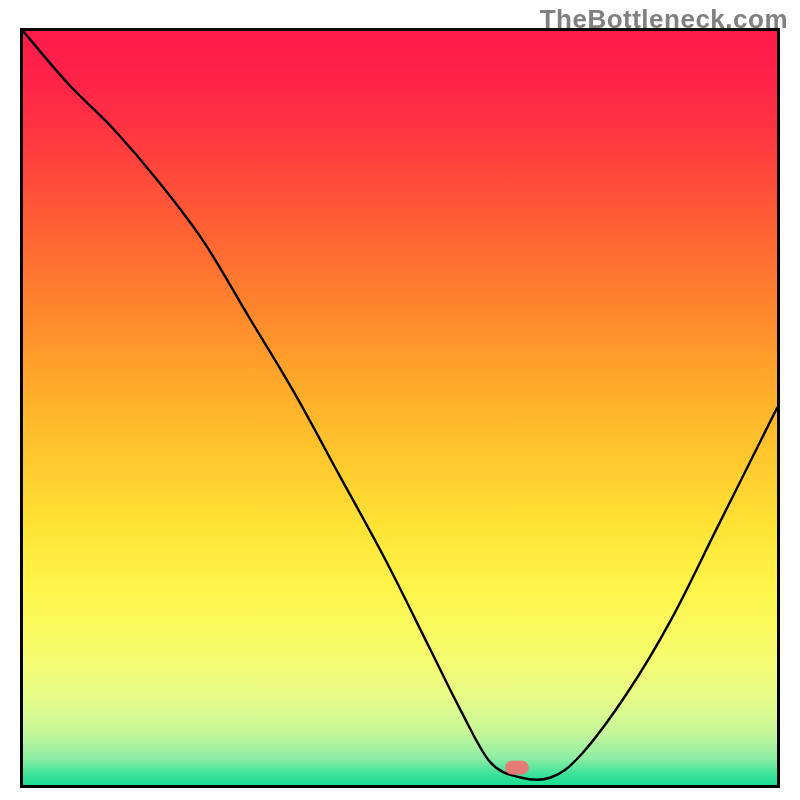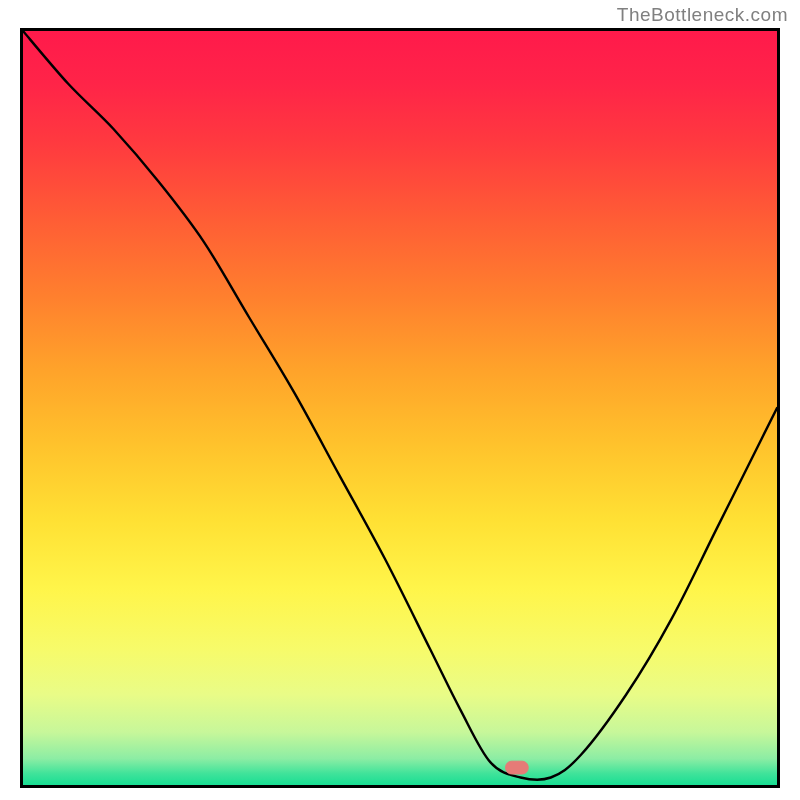--- a/index.html
+++ b/index.html
@@ -12,22 +12,22 @@
   }
   .container {
     position: relative;
     width: 800px;
     height: 800px;
   }
   .watermark {
     position: absolute;
     top: 4px;
     right: 12px;
-    font-size: 19px;
-    font-weight: normal;
+    font-size: 26px;
+    font-weight: bold;
     color: #808080;
     letter-spacing: 0.5px;
     z-index: 10;
   }
   .plot-frame {
     position: absolute;
     left: 20px;
     top: 28px;
     width: 760px;
     height: 760px;

